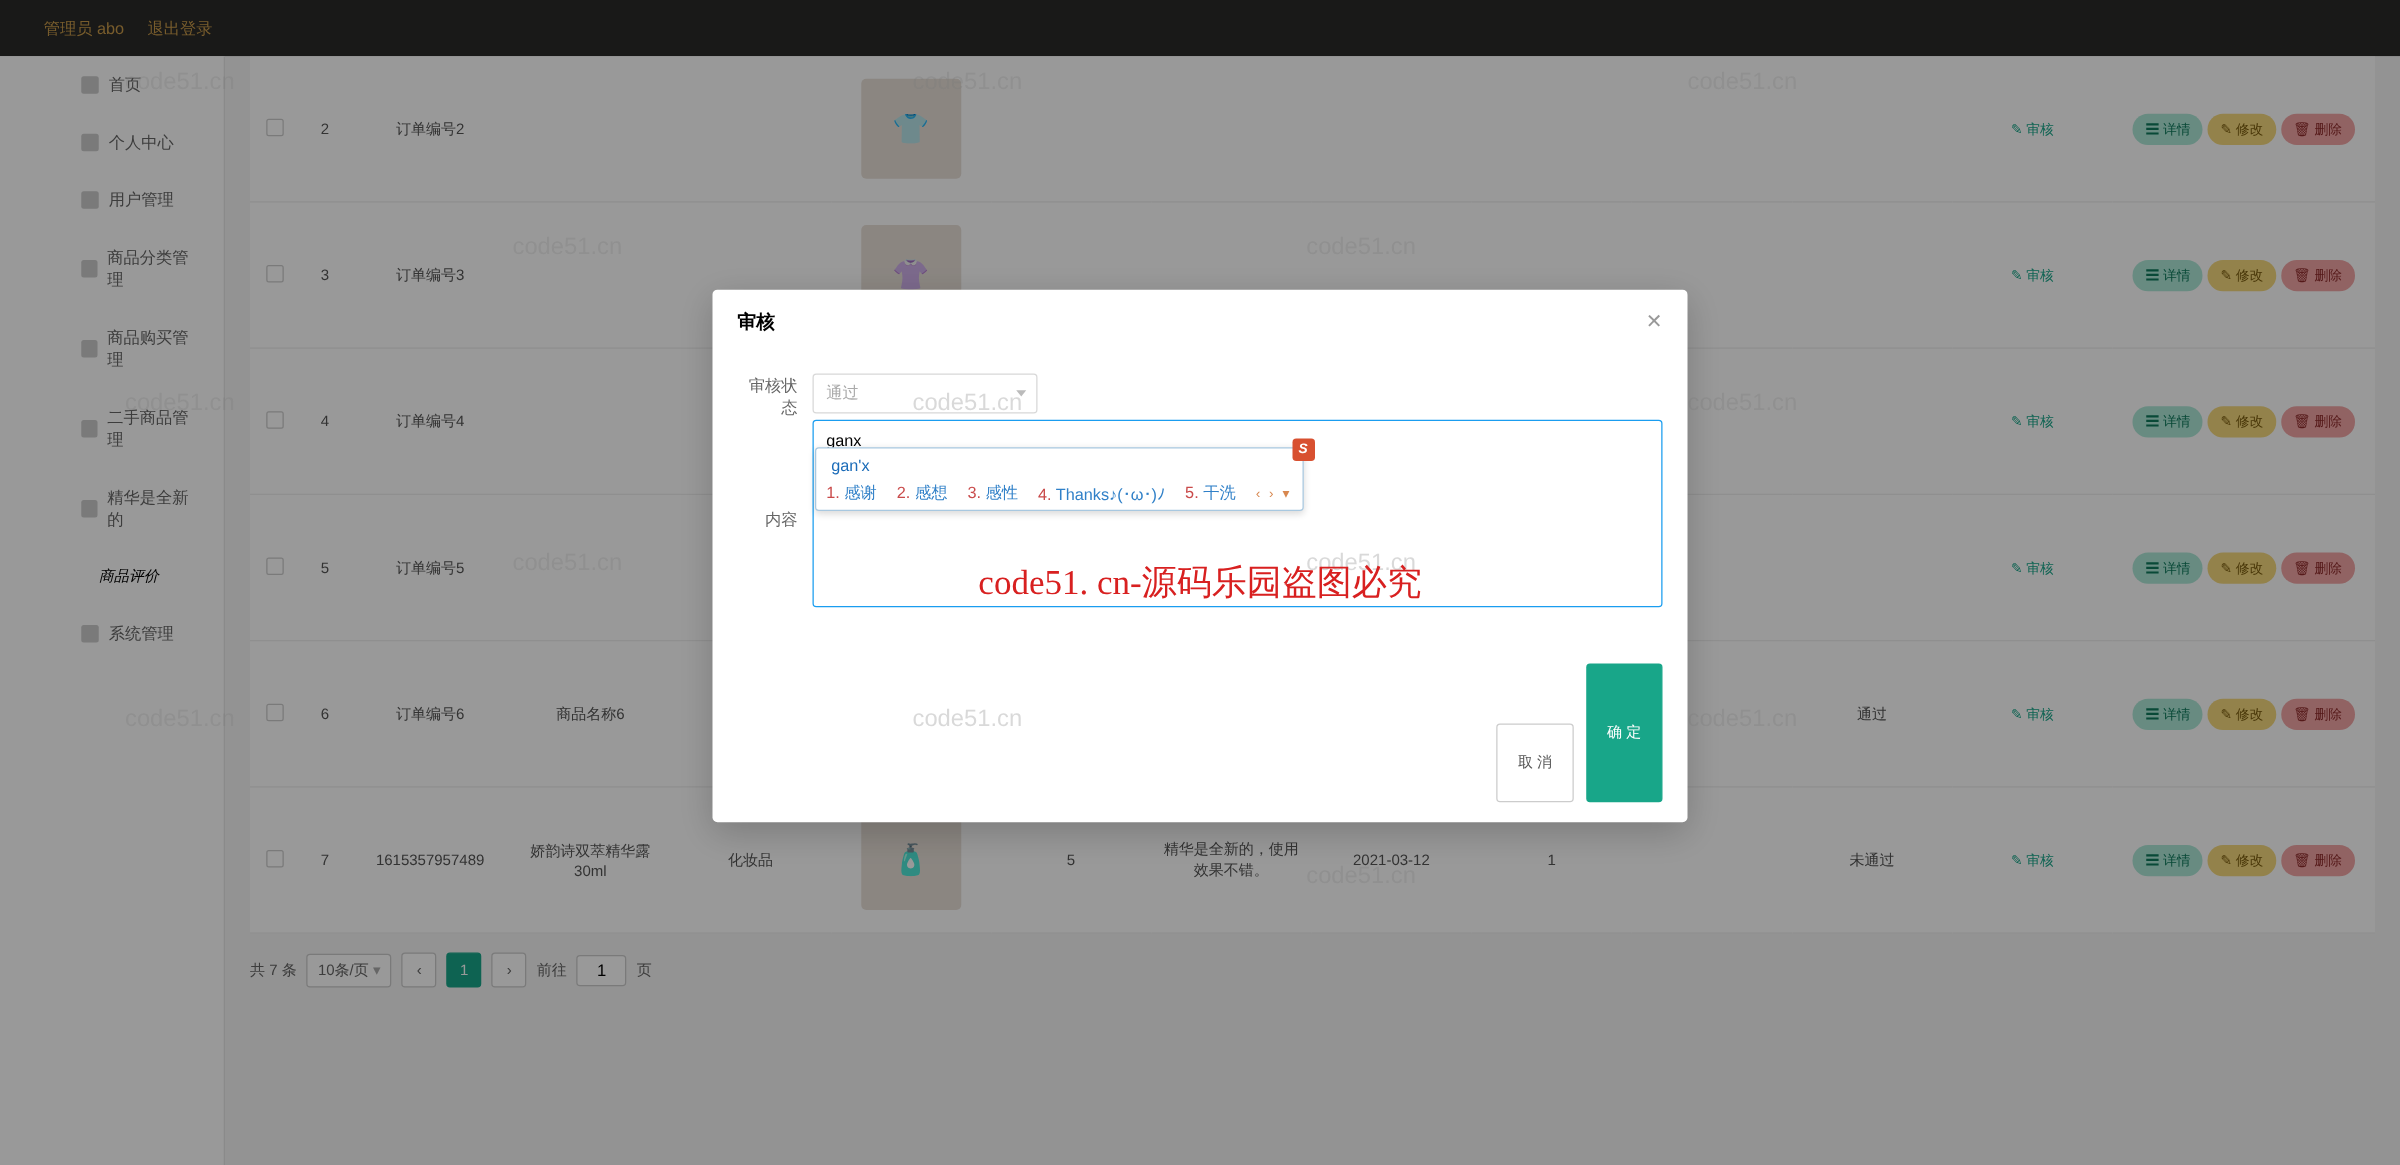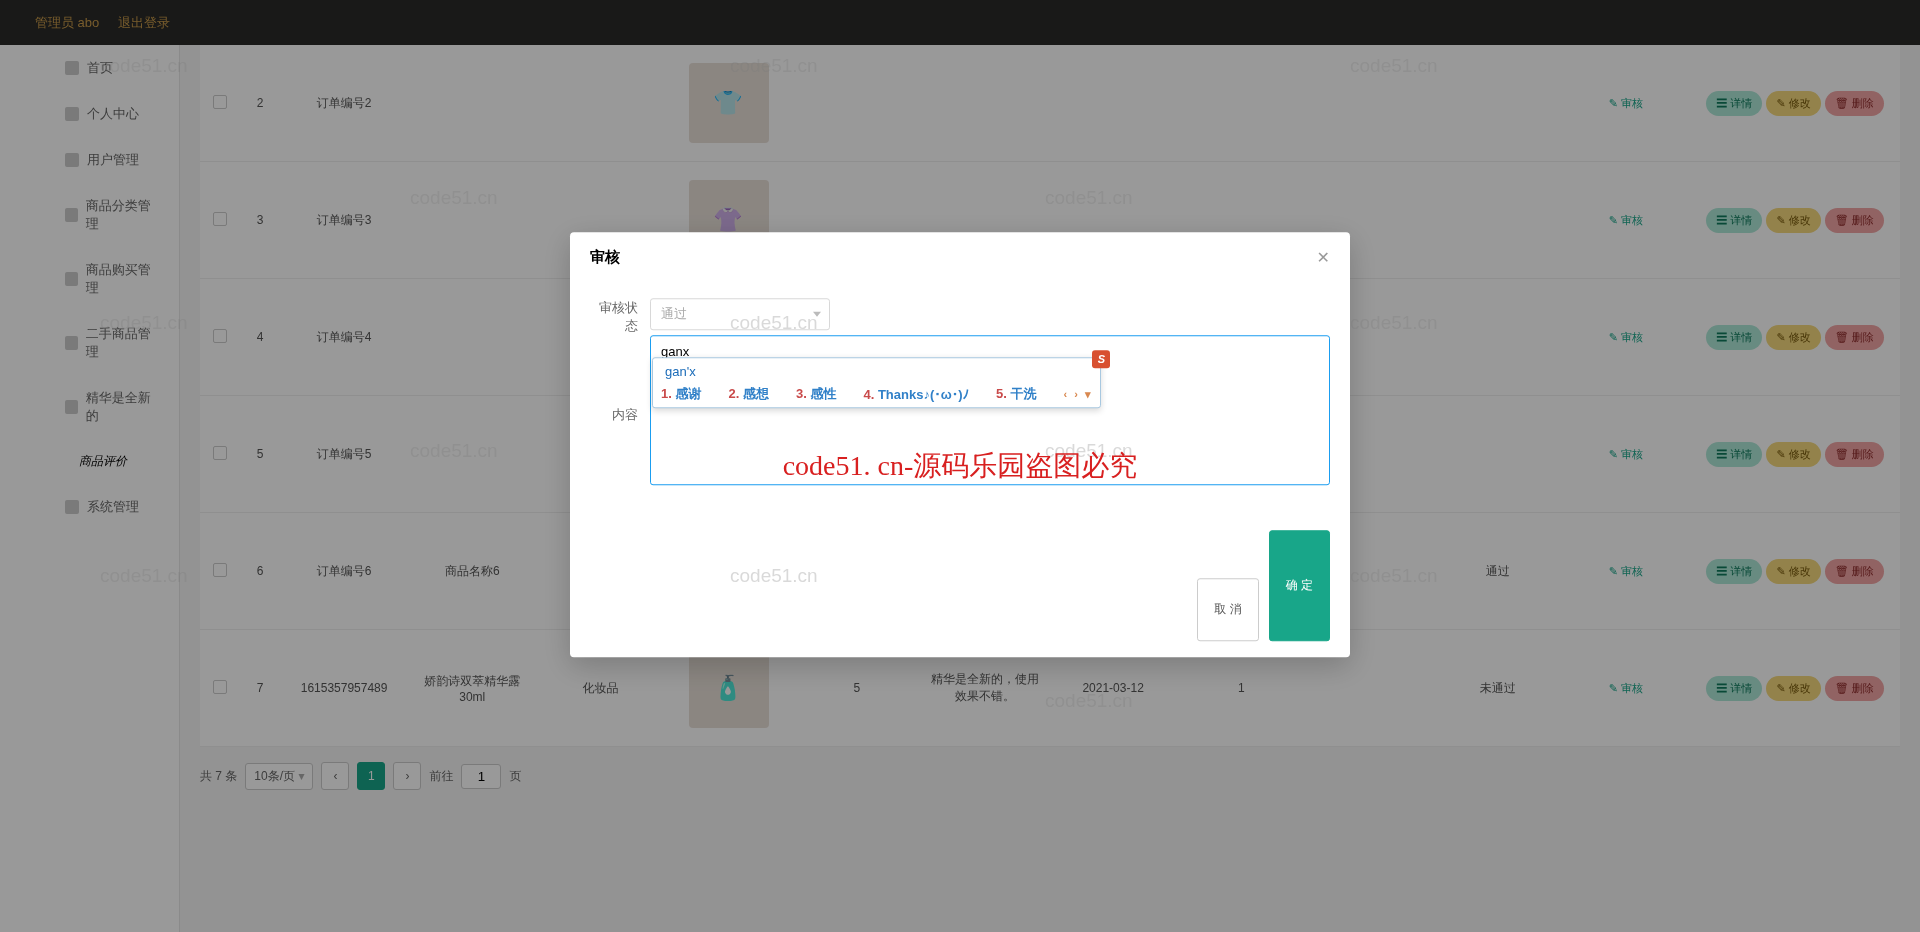--- a/index.html
+++ b/index.html
@@ -39,21 +39,21 @@
 .form-label { width: 60px; text-align: right; padding-right: 12px; color: #666; padding-top: 6px; font-size: 13px; }
 .form-control { flex: 1; }
 .select { width: 180px; border: 1px solid #d8d8d8; border-radius: 3px; padding: 6px 24px 6px 10px; color: #aaa; position: relative; background: #fff; }
 .select::after { content: ""; position: absolute; right: 8px; top: 50%; width: 0; height: 0; border-left: 4px solid transparent; border-right: 4px solid transparent; border-top: 5px solid #bbb; transform: translateY(-50%); }
 .textarea { width: 100%; height: 150px; border: 1px solid #1a9df0; border-radius: 3px; padding: 8px 10px; resize: none; font-family: inherit; font-size: 13px; outline: none; }
 .modal-footer { padding: 12px 20px 16px; text-align: right; display: flex; justify-content: flex-end; gap: 10px; }
 .btn-cancel { background: #fff; border: 1px solid #ccc; color: #555; padding: 22px 16px; border-radius: 3px; cursor: pointer; font-size: 12px; margin-top: 48px; }
 .btn-confirm { background: #18a689; border: 1px solid #18a689; color: #fff; padding: 7px 16px; border-radius: 3px; cursor: pointer; font-size: 12px; }
 .ime-popup { position: absolute; background: #fff; border: 1px solid #a8c8e0; border-radius: 3px; padding: 4px 8px; font-size: 13px; box-shadow: 0 2px 6px rgba(0,0,0,0.15); min-width: 350px; }
 .ime-input { color: #1a6bb8; font-weight: 500; padding: 2px 4px; }
-.ime-candidates { display: flex; gap: 27px; padding-top: 4px; align-items: center; font-weight: bold; }
+.ime-candidates { display: flex; gap: 16px; padding-top: 4px; align-items: center; }
 .ime-cand { white-space: nowrap; }
 .ime-cand .idx { color: #c94a4a; }
 .ime-cand .txt { color: #3080c8; }
 .ime-logo { position: absolute; right: -10px; top: -8px; width: 18px; height: 18px; background: #d85030; border-radius: 3px; display: flex; align-items: center; justify-content: center; color: #fff; font-size: 11px; font-weight: bold; font-style: italic; }
 .ime-arrows { color: #d88850; font-size: 11px; margin-left: auto; letter-spacing: 2px; }
 .watermark { position: fixed; font-size: 19px; color: rgba(120,120,120,0.28); pointer-events: none; z-index: 200; font-family: Arial; }
 .watermark-center { position: fixed; left: 50%; top: 50%; transform: translate(-50%, -50%); color: #d82020; font-size: 28px; font-weight: 500; z-index: 200; pointer-events: none; white-space: nowrap; font-family: "SimSun", serif; }
 </style>
 </head>
 <body>

